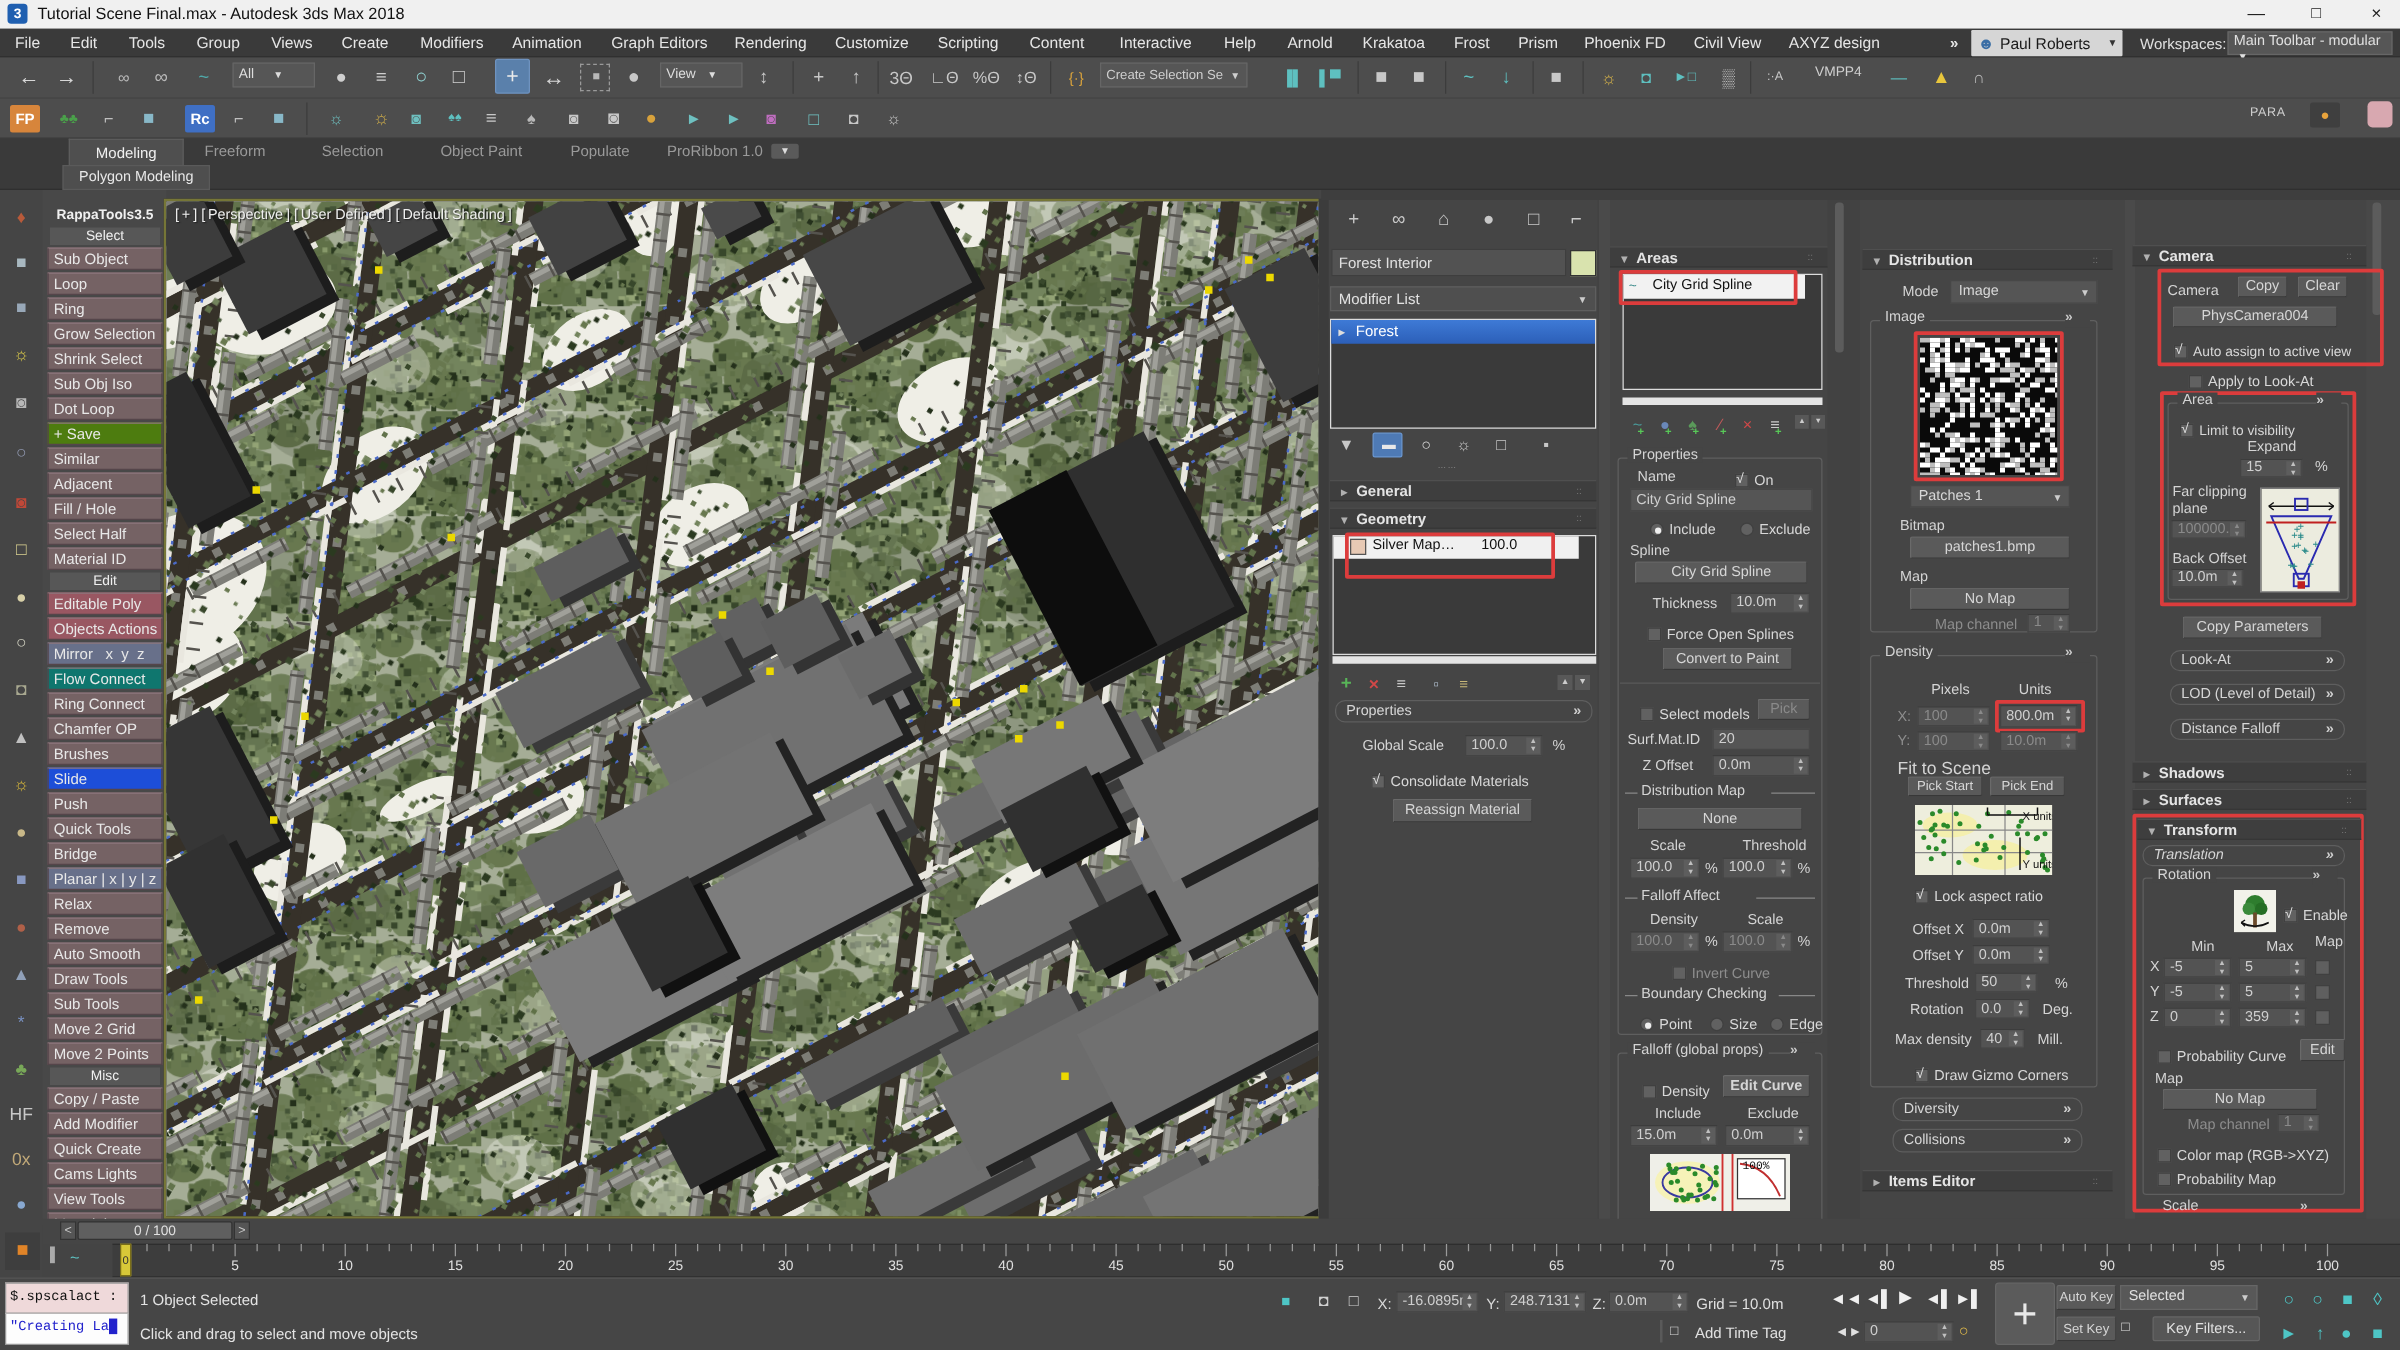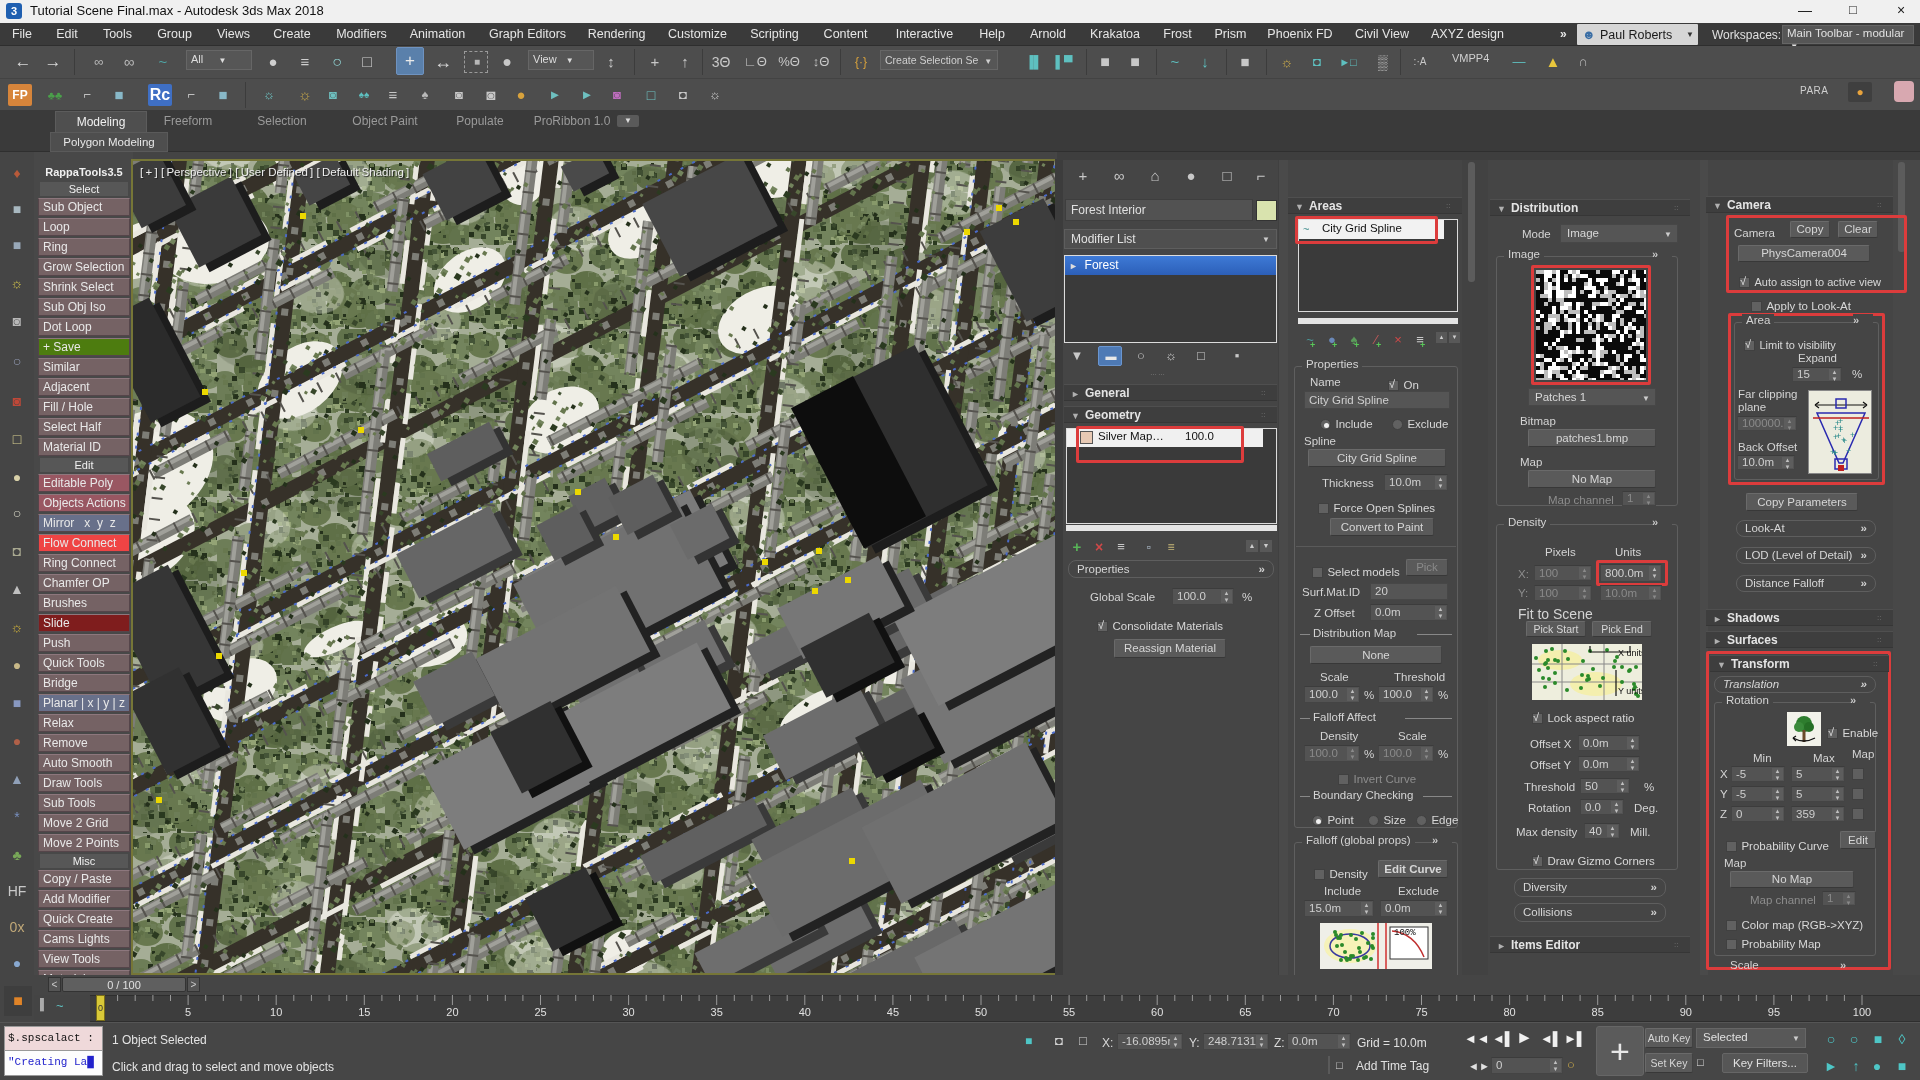--- a/index.html
+++ b/index.html
@@ -106,21 +106,21 @@
 <div class="a" style="left:1400px;top:49px;width:1px;height:26px;background:#3c3c3c;"></div>
 <div class="a" style="left:1408px;top:51px;width:24px;height:22px;color:#c8c8c8;font-size:10px;text-align:center;line-height:22px;">:·A</div>
 <div class="a" style="left:1452px;top:52px;width:46px;height:16px;color:#d0d0d0;font-size:11px;">VMPP4</div>
 <div class="a" style="left:1508px;top:51px;width:22px;height:22px;color:#5ec0c0;font-size:13px;text-align:center;line-height:22px;">—</div>
 <div class="a" style="left:1542px;top:51px;width:22px;height:22px;color:#e8c63c;font-size:15px;text-align:center;line-height:22px;">▲</div>
 <div class="a" style="left:1572px;top:51px;width:22px;height:22px;color:#b8b8b8;font-size:13px;text-align:center;line-height:22px;">∩</div>
 <div class="a" style="left:8px;top:84px;width:24px;height:22px;background:#d7853b;border-radius:2px;color:#fff;font-weight:bold;font-size:12px;text-align:center;line-height:22px;">FP</div>
 <div class="a" style="left:42px;top:84px;width:26px;height:22px;color:#4aa04a;font-size:11px;text-align:center;line-height:22px;">♣♣</div>
 <div class="a" style="left:76px;top:84px;width:22px;height:22px;color:#c0c0c0;font-size:13px;text-align:center;line-height:22px;">⌐</div>
 <div class="a" style="left:108px;top:84px;width:22px;height:22px;color:#88b8c8;font-size:15px;text-align:center;line-height:22px;">■</div>
-<div class="a" style="left:148px;top:84px;width:24px;height:22px;background:#3f6fc4;border-radius:2px;color:#fff;font-weight:bold;font-size:16px;text-align:center;line-height:22px;">Rc</div>
+<div class="a" style="left:148px;top:84px;width:24px;height:22px;background:#3f6fc4;border-radius:2px;color:#fff;font-weight:bold;font-size:12px;text-align:center;line-height:22px;">Rc</div>
 <div class="a" style="left:180px;top:84px;width:22px;height:22px;color:#c0c0c0;font-size:13px;text-align:center;line-height:22px;">⌐</div>
 <div class="a" style="left:212px;top:84px;width:22px;height:22px;color:#88b8c8;font-size:15px;text-align:center;line-height:22px;">■</div>
 <div class="a" style="left:245px;top:82px;width:1px;height:26px;background:#3c3c3c;"></div>
 <div class="a" style="left:258px;top:84px;width:22px;height:22px;color:#6ec0c0;font-size:13px;text-align:center;line-height:22px;">☼</div>
 <div class="a" style="left:294px;top:84px;width:22px;height:22px;color:#c8a84a;font-size:15px;text-align:center;line-height:22px;">☼</div>
 <div class="a" style="left:322px;top:84px;width:22px;height:22px;color:#6ec0c0;font-size:13px;text-align:center;line-height:22px;">◙</div>
 <div class="a" style="left:352px;top:84px;width:24px;height:22px;color:#5ec0c0;font-size:10px;text-align:center;line-height:22px;">♠♠</div>
 <div class="a" style="left:382px;top:84px;width:22px;height:22px;color:#c8c8c8;font-size:15px;text-align:center;line-height:22px;">≡</div>
 <div class="a" style="left:414px;top:84px;width:22px;height:22px;color:#b8b8b8;font-size:13px;text-align:center;line-height:22px;">♠</div>
 <div class="a" style="left:448px;top:84px;width:22px;height:22px;color:#c8c8c8;font-size:13px;text-align:center;line-height:22px;">◙</div>
@@ -181,25 +181,25 @@
 <div class="a" style="left:38px;top:338px;width:92px;height:18px;background:#4d7c0f;border:1px solid #55454a;border-top-color:#8d777d;color:#e8e8e8;font-size:12px;padding-left:4px;line-height:16px;overflow:hidden;">+ Save</div>
 <div class="a" style="left:38px;top:358px;width:92px;height:18px;background:#756264;border:1px solid #55454a;border-top-color:#8d777d;color:#e8e8e8;font-size:12px;padding-left:4px;line-height:16px;overflow:hidden;">Similar</div>
 <div class="a" style="left:38px;top:378px;width:92px;height:18px;background:#756264;border:1px solid #55454a;border-top-color:#8d777d;color:#e8e8e8;font-size:12px;padding-left:4px;line-height:16px;overflow:hidden;">Adjacent</div>
 <div class="a" style="left:38px;top:398px;width:92px;height:18px;background:#756264;border:1px solid #55454a;border-top-color:#8d777d;color:#e8e8e8;font-size:12px;padding-left:4px;line-height:16px;overflow:hidden;">Fill / Hole</div>
 <div class="a" style="left:38px;top:418px;width:92px;height:18px;background:#756264;border:1px solid #55454a;border-top-color:#8d777d;color:#e8e8e8;font-size:12px;padding-left:4px;line-height:16px;overflow:hidden;">Select Half</div>
 <div class="a" style="left:38px;top:438px;width:92px;height:18px;background:#756264;border:1px solid #55454a;border-top-color:#8d777d;color:#e8e8e8;font-size:12px;padding-left:4px;line-height:16px;overflow:hidden;">Material ID</div>
 <div class="a" style="left:40px;top:458px;width:88px;height:14px;background:#575757;color:#f0f0f0;font-size:11px;text-align:center;line-height:14px;">Edit</div>
 <div class="a" style="left:38px;top:474px;width:92px;height:18px;background:#995762;border:1px solid #55454a;border-top-color:#8d777d;color:#e8e8e8;font-size:12px;padding-left:4px;line-height:16px;overflow:hidden;">Editable Poly</div>
 <div class="a" style="left:38px;top:494px;width:92px;height:18px;background:#995762;border:1px solid #55454a;border-top-color:#8d777d;color:#e8e8e8;font-size:12px;padding-left:4px;line-height:16px;overflow:hidden;">Objects Actions</div>
 <div class="a" style="left:38px;top:514px;width:92px;height:18px;background:#68708a;border:1px solid #55454a;border-top-color:#8d777d;color:#e8e8e8;font-size:12px;padding-left:4px;line-height:16px;overflow:hidden;">Mirror&nbsp;&nbsp; x&nbsp; y&nbsp; z</div>
-<div class="a" style="left:38px;top:534px;width:92px;height:18px;background:#ef4444;border:1px solid #55454a;border-top-color:#8d777d;color:#e8e8e8;font-size:12px;padding-left:4px;line-height:16px;overflow:hidden;">Flow Connect</div>
+<div class="a" style="left:38px;top:534px;width:92px;height:18px;background:#0f766e;border:1px solid #55454a;border-top-color:#8d777d;color:#e8e8e8;font-size:12px;padding-left:4px;line-height:16px;overflow:hidden;">Flow Connect</div>
 <div class="a" style="left:38px;top:554px;width:92px;height:18px;background:#756264;border:1px solid #55454a;border-top-color:#8d777d;color:#e8e8e8;font-size:12px;padding-left:4px;line-height:16px;overflow:hidden;">Ring Connect</div>
 <div class="a" style="left:38px;top:574px;width:92px;height:18px;background:#756264;border:1px solid #55454a;border-top-color:#8d777d;color:#e8e8e8;font-size:12px;padding-left:4px;line-height:16px;overflow:hidden;">Chamfer OP</div>
 <div class="a" style="left:38px;top:594px;width:92px;height:18px;background:#756264;border:1px solid #55454a;border-top-color:#8d777d;color:#e8e8e8;font-size:12px;padding-left:4px;line-height:16px;overflow:hidden;">Brushes</div>
-<div class="a" style="left:38px;top:614px;width:92px;height:18px;background:#7f1d1d;border:1px solid #55454a;border-top-color:#8d777d;color:#e8e8e8;font-size:12px;padding-left:4px;line-height:16px;overflow:hidden;">Slide</div>
+<div class="a" style="left:38px;top:614px;width:92px;height:18px;background:#1d4ed8;border:1px solid #55454a;border-top-color:#8d777d;color:#e8e8e8;font-size:12px;padding-left:4px;line-height:16px;overflow:hidden;">Slide</div>
 <div class="a" style="left:38px;top:634px;width:92px;height:18px;background:#756264;border:1px solid #55454a;border-top-color:#8d777d;color:#e8e8e8;font-size:12px;padding-left:4px;line-height:16px;overflow:hidden;">Push</div>
 <div class="a" style="left:38px;top:654px;width:92px;height:18px;background:#756264;border:1px solid #55454a;border-top-color:#8d777d;color:#e8e8e8;font-size:12px;padding-left:4px;line-height:16px;overflow:hidden;">Quick Tools</div>
 <div class="a" style="left:38px;top:674px;width:92px;height:18px;background:#756264;border:1px solid #55454a;border-top-color:#8d777d;color:#e8e8e8;font-size:12px;padding-left:4px;line-height:16px;overflow:hidden;">Bridge</div>
 <div class="a" style="left:38px;top:694px;width:92px;height:18px;background:#68708a;border:1px solid #55454a;border-top-color:#8d777d;color:#e8e8e8;font-size:12px;padding-left:4px;line-height:16px;overflow:hidden;">Planar | x | y | z</div>
 <div class="a" style="left:38px;top:714px;width:92px;height:18px;background:#756264;border:1px solid #55454a;border-top-color:#8d777d;color:#e8e8e8;font-size:12px;padding-left:4px;line-height:16px;overflow:hidden;">Relax</div>
 <div class="a" style="left:38px;top:734px;width:92px;height:18px;background:#756264;border:1px solid #55454a;border-top-color:#8d777d;color:#e8e8e8;font-size:12px;padding-left:4px;line-height:16px;overflow:hidden;">Remove</div>
 <div class="a" style="left:38px;top:754px;width:92px;height:18px;background:#756264;border:1px solid #55454a;border-top-color:#8d777d;color:#e8e8e8;font-size:12px;padding-left:4px;line-height:16px;overflow:hidden;">Auto Smooth</div>
 <div class="a" style="left:38px;top:774px;width:92px;height:18px;background:#756264;border:1px solid #55454a;border-top-color:#8d777d;color:#e8e8e8;font-size:12px;padding-left:4px;line-height:16px;overflow:hidden;">Draw Tools</div>
 <div class="a" style="left:38px;top:794px;width:92px;height:18px;background:#756264;border:1px solid #55454a;border-top-color:#8d777d;color:#e8e8e8;font-size:12px;padding-left:4px;line-height:16px;overflow:hidden;">Sub Tools</div>
 <div class="a" style="left:38px;top:814px;width:92px;height:18px;background:#756264;border:1px solid #55454a;border-top-color:#8d777d;color:#e8e8e8;font-size:12px;padding-left:4px;line-height:16px;overflow:hidden;">Move 2 Grid</div>

